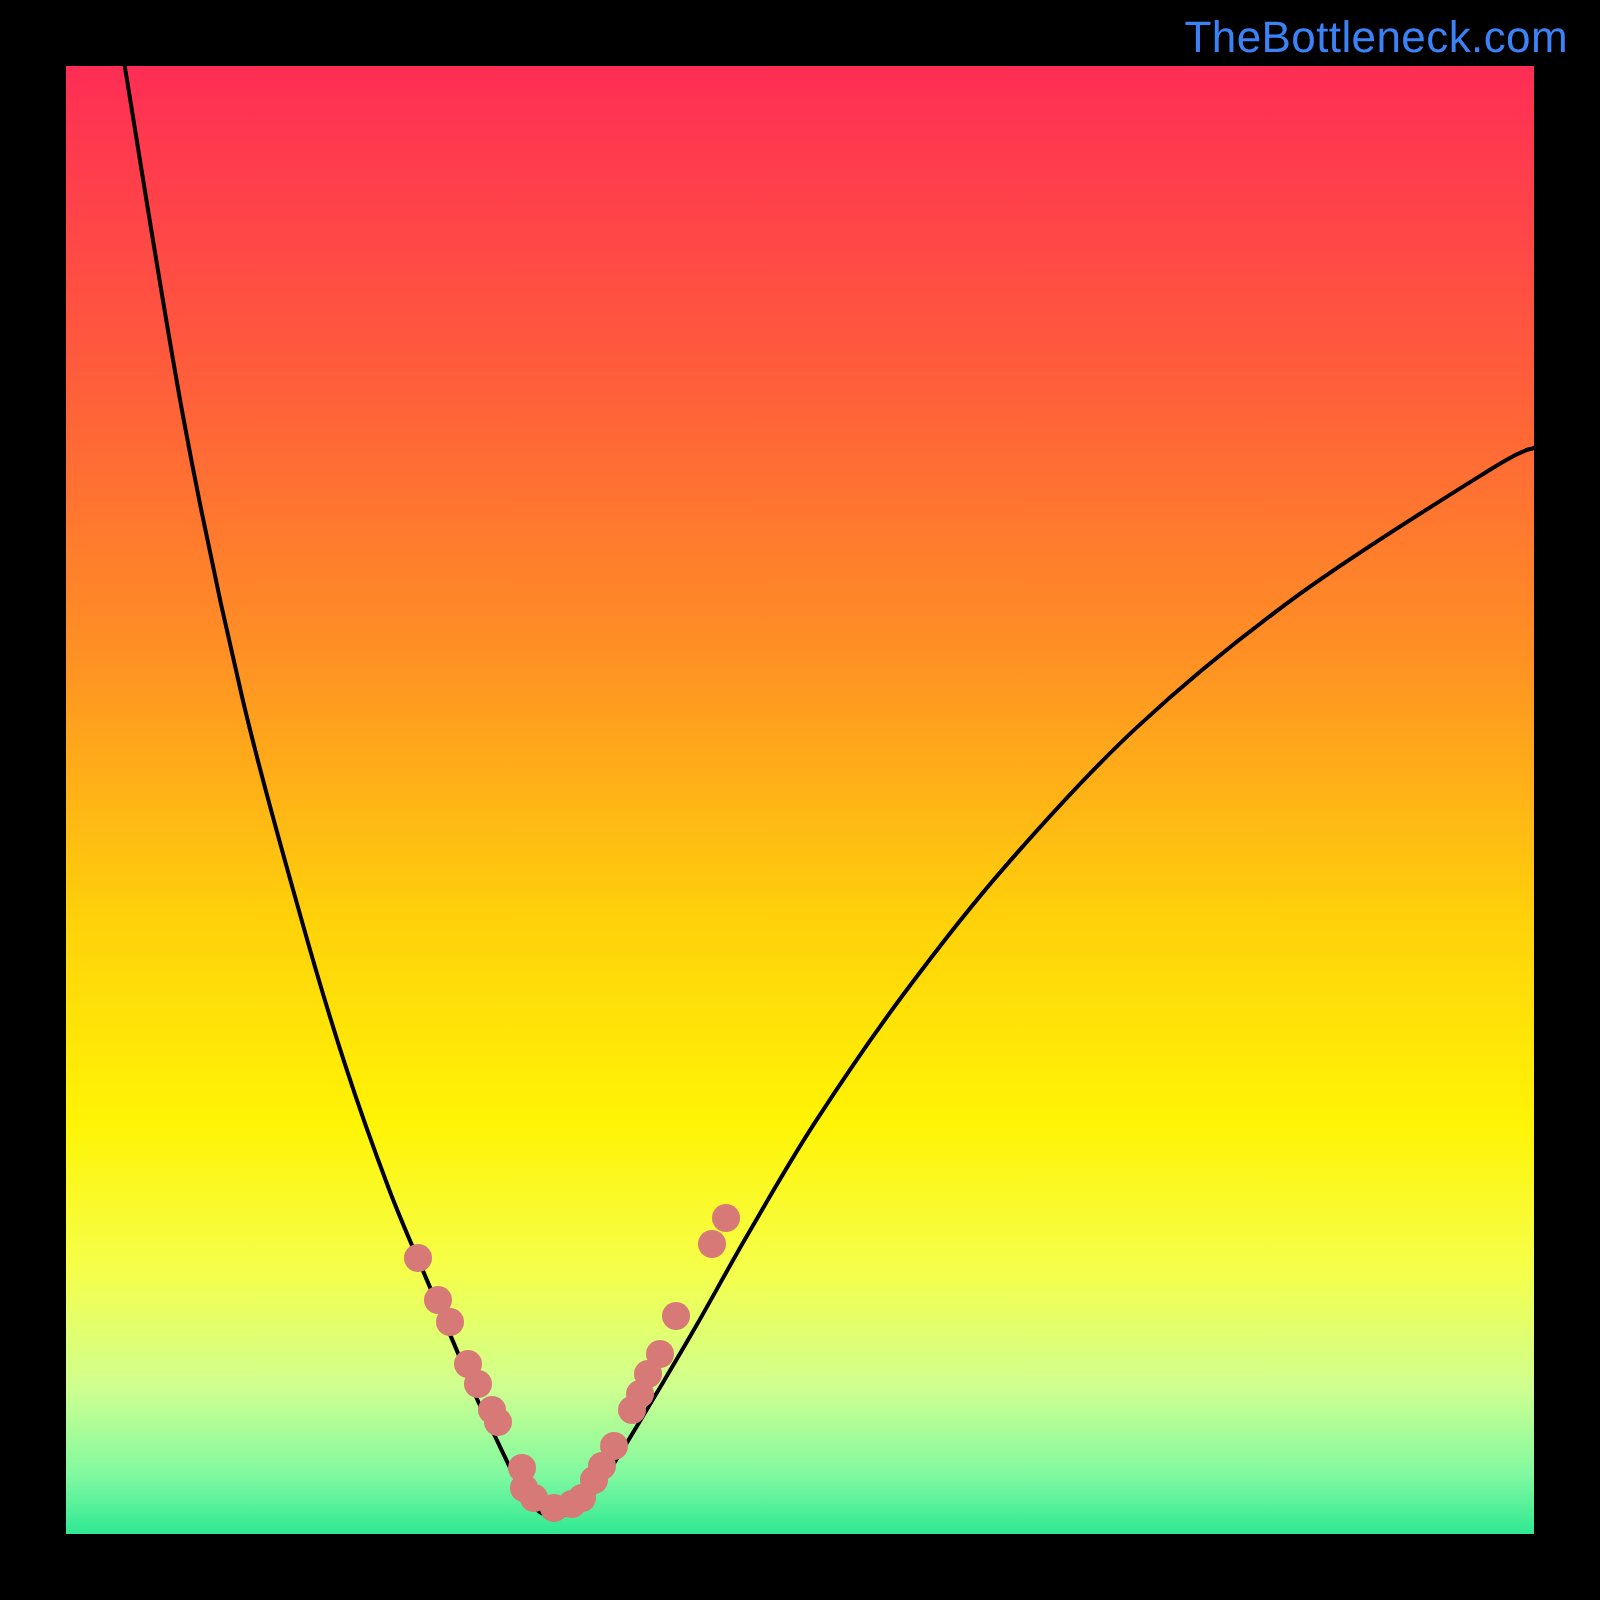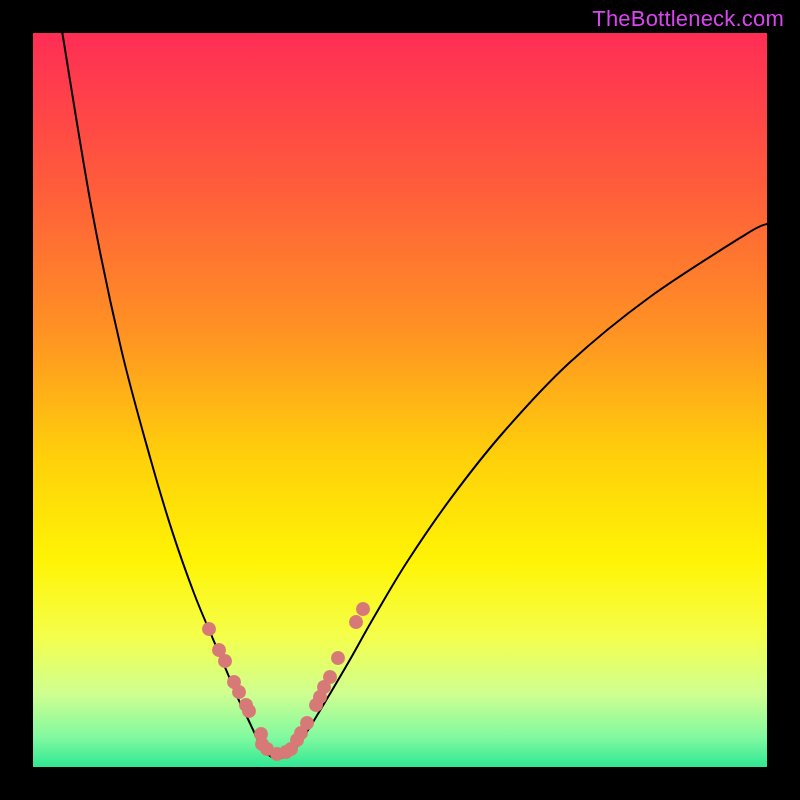--- a/index.html
+++ b/index.html
@@ -33,21 +33,21 @@
     border-radius: 50%;
     transform: translate(-50%, -50%);
   }
   .watermark {
     position: absolute;
     top: 6px;
     right: 16px;
     font-family: Arial, Helvetica, sans-serif;
     font-size: 22px;
     font-weight: 500;
-    color: #d946ef;
+    color: #3b82f6;
     letter-spacing: 0.2px;
   }
 </style>
 </head>
 <body>
 
 <div class="frame">
 
   <div class="plot-area">
 

